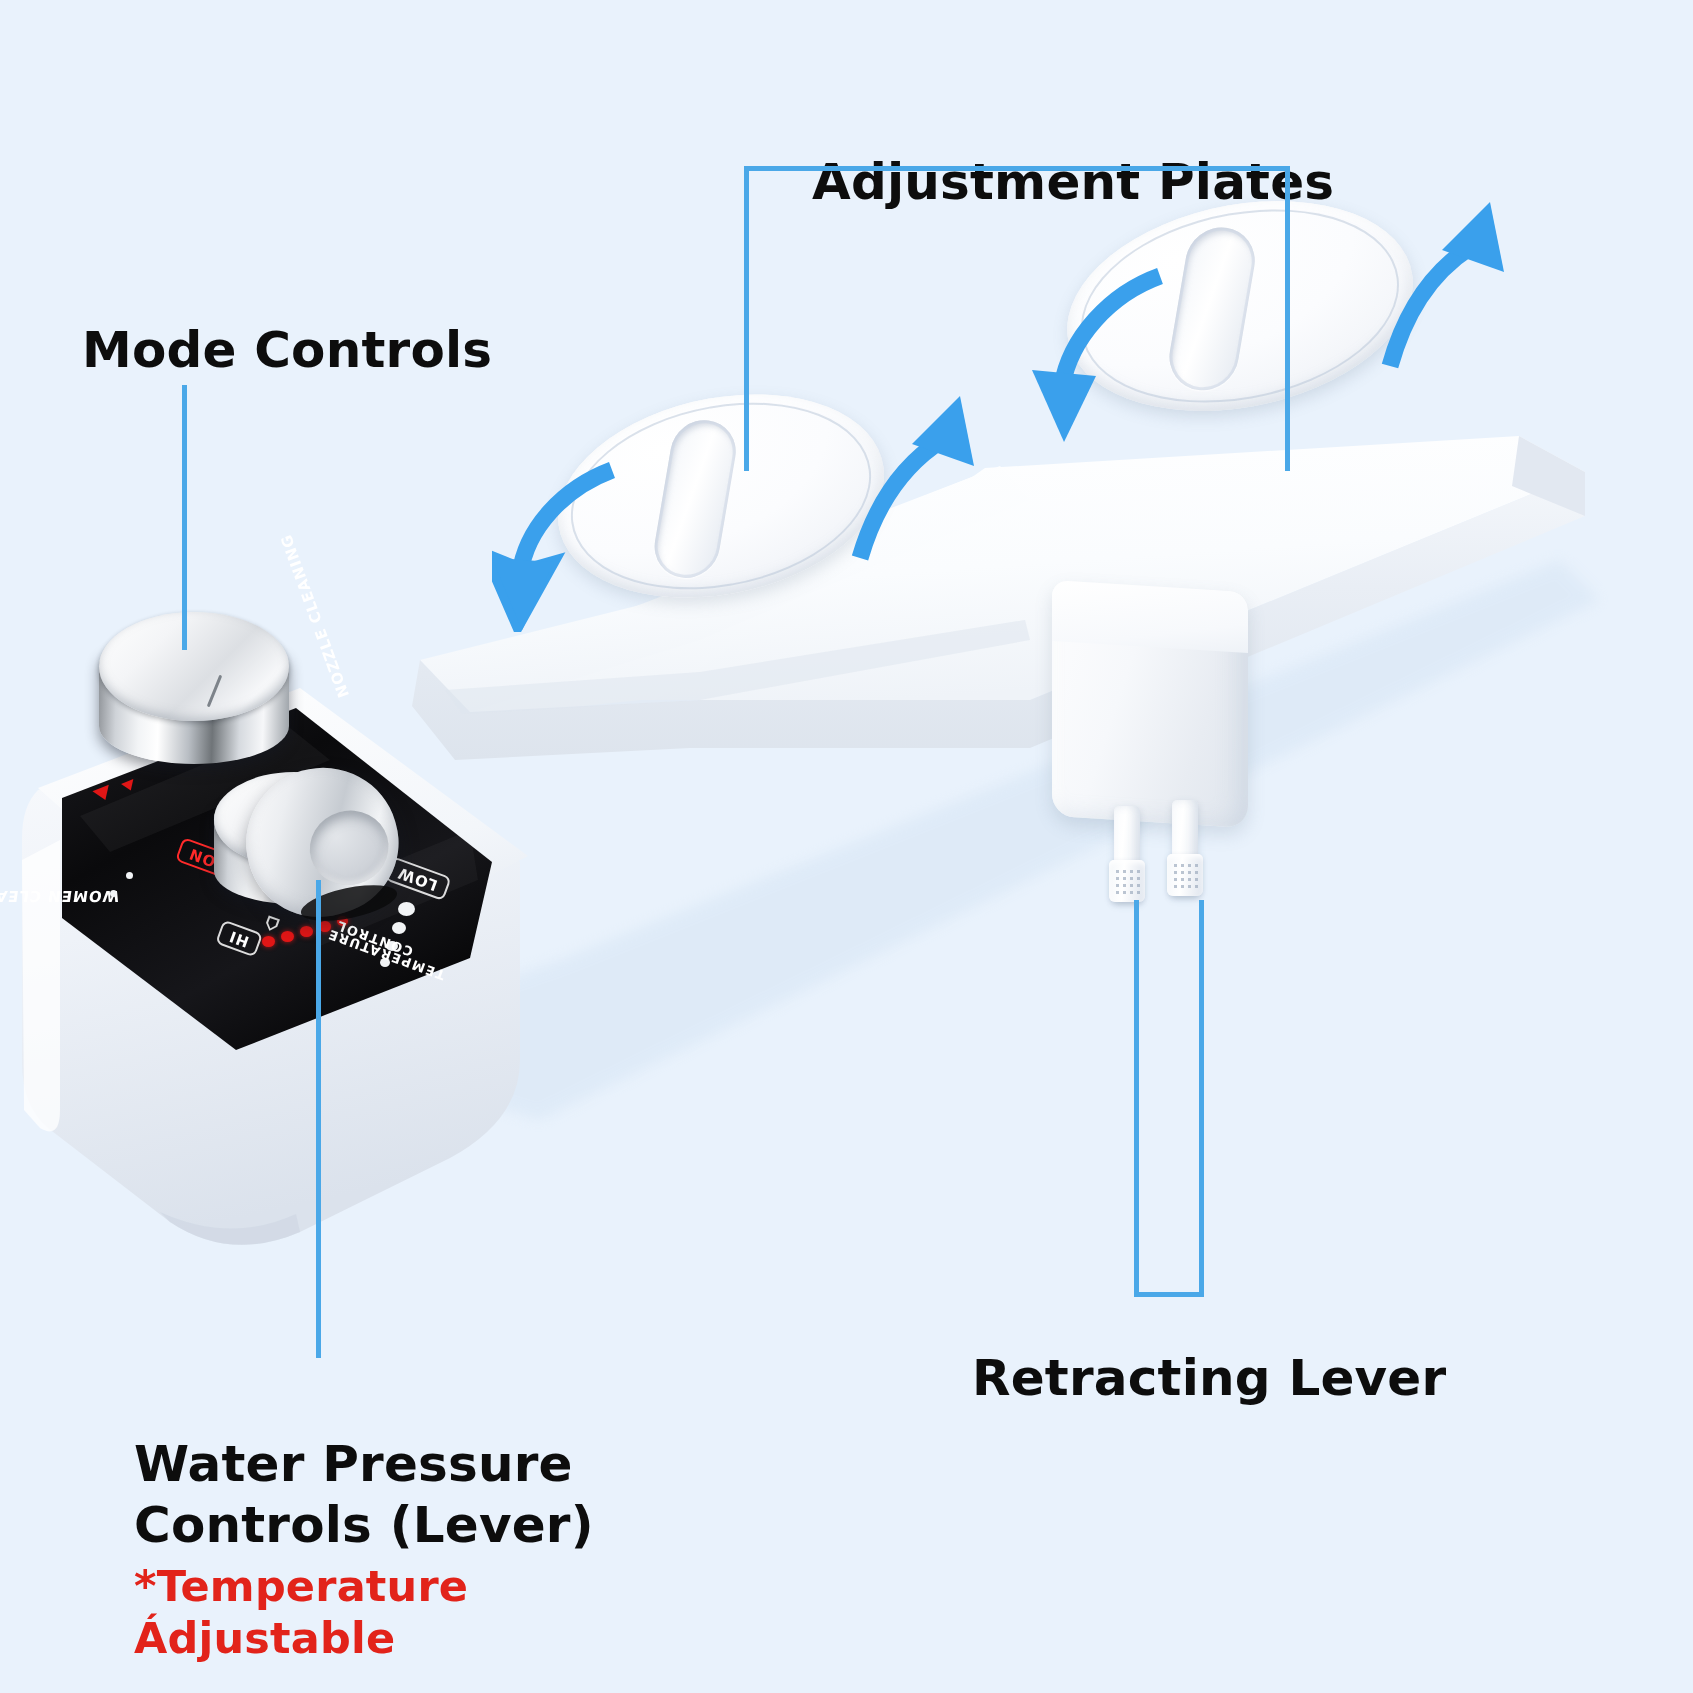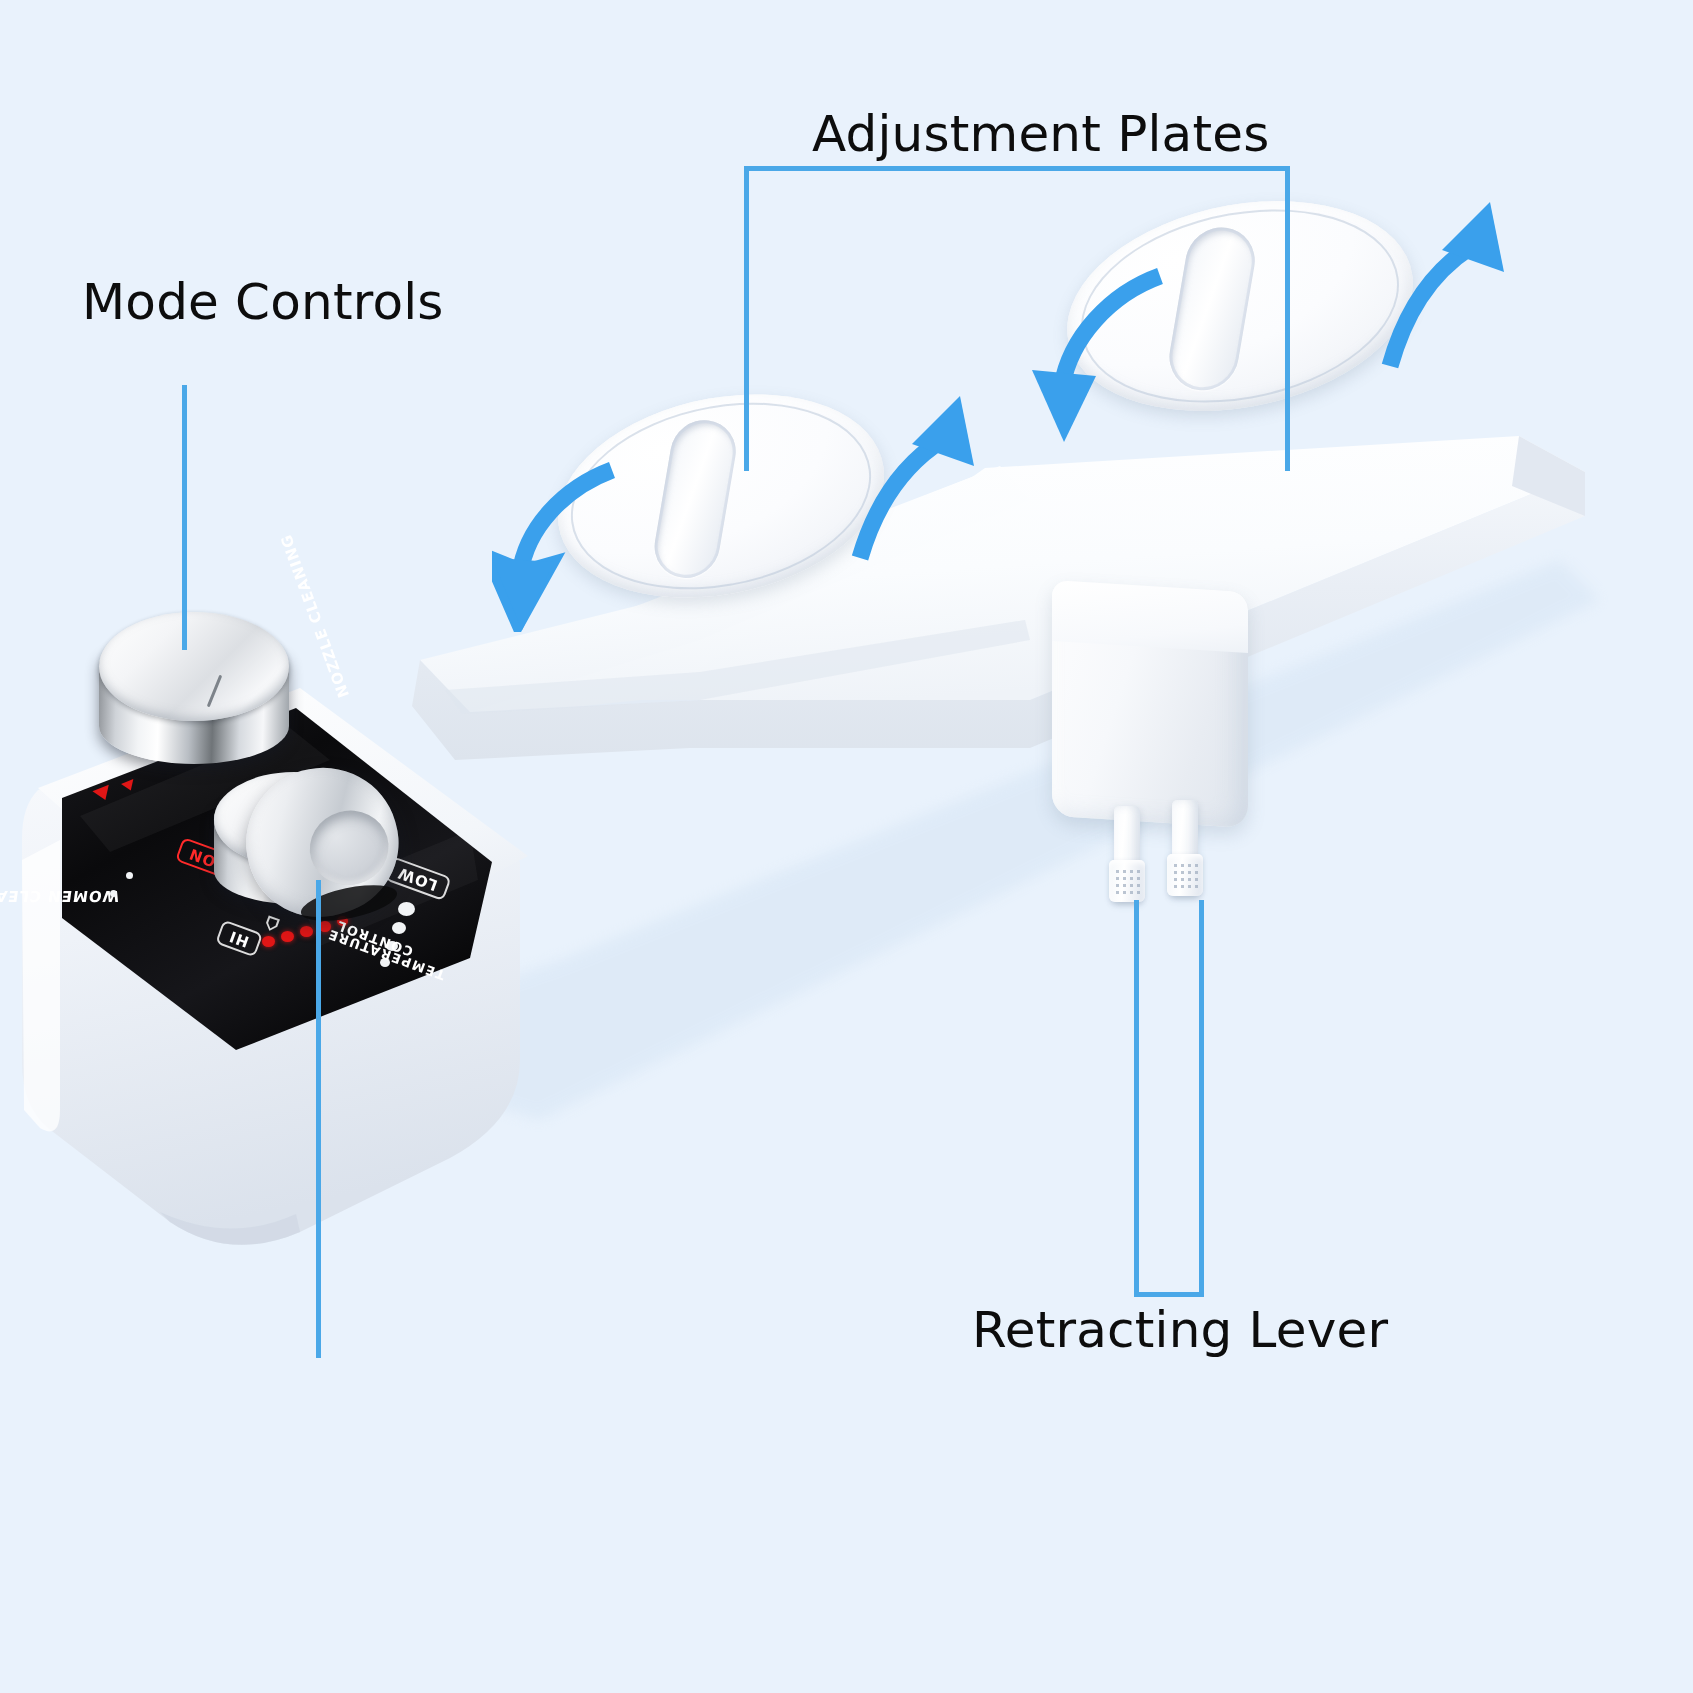--- a/index.html
+++ b/index.html
@@ -14,24 +14,25 @@
     background: #e9f2fc;
     overflow: hidden;
     font-family: "DejaVu Sans", sans-serif;
   }
 
   
   .callout {
     position: absolute;
     color: #0d0d0d;
     font-size: 50px;
-    font-weight: 400;
+    font-weight: 700;
     letter-spacing: 0.2px;
     white-space: nowrap;
     line-height: 1.22;
+    margin-top: 48px;
   }
   .callout.ml { white-space: normal; }
   .callout .sub {
     display: block;
     color: #e2231a;
     font-size: 43px;
     margin-top: 4px;
   }
 
   
@@ -448,17 +449,22 @@
               transform:rotate(-12deg);"></div>
 
   <div class="callout" style="left:812px; top:104px;">Adjustment Plates</div>
 
   <div class="bracket" style="left:744px; top:166px; width:536px; height:300px;"></div>
 
   <div class="callout" style="left:82px; top:272px;">Mode Controls</div>
   <div class="lead" style="left:182px; top:385px; width:5px; height:265px;"></div>
 
   <div class="lead" style="left:316px; top:880px; width:5px; height:478px;"></div>
+  <div class="callout ml" style="left:134px; top:1386px; width:520px;">
+    <span>Water Pressure</span><br>
+    <span>Controls (Lever)</span>
+    <span class="sub">*Temperature Ádjustable</span>
+  </div>
 
   <div class="bracket-dn" style="left:1134px; top:900px; width:60px; height:392px;"></div>
   <div class="callout" style="left:972px; top:1300px;">Retracting Lever</div>
 
 </div>
 
 </body></html>

